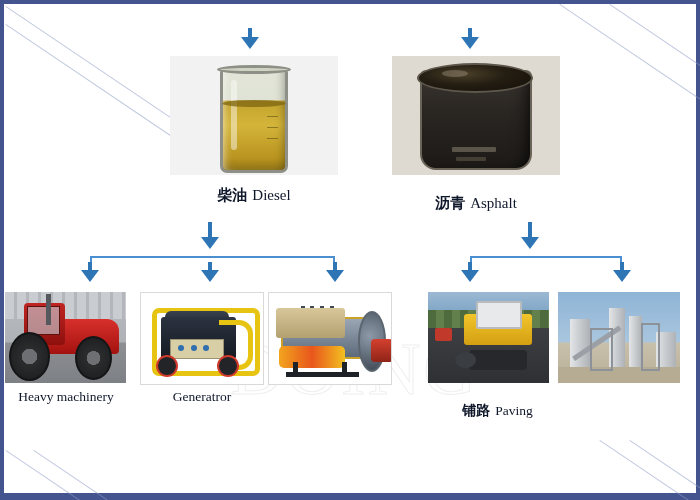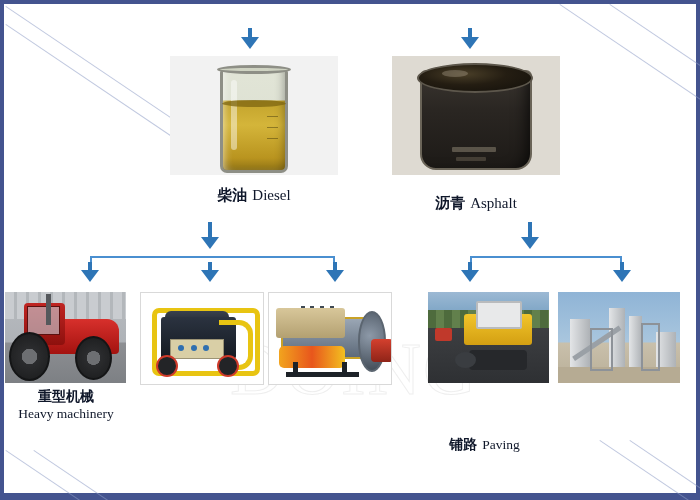--- a/index.html
+++ b/index.html
@@ -326,26 +326,26 @@
       <div class="rf-silo" style="left:42%;top:18%;width:13%;height:64%;"></div>
       <div class="rf-silo" style="left:58%;top:26%;width:11%;height:56%;"></div>
       <div class="rf-silo" style="left:80%;top:44%;width:17%;height:38%;"></div>
       <div class="rf-belt" style="left:14%;top:70%;width:46%;height:5px;transform:rotate(-34deg);"></div>
       <div class="rf-frame" style="left:26%;top:40%;width:16%;height:42%;"></div>
       <div class="rf-frame" style="left:68%;top:34%;width:12%;height:48%;"></div>
     </div>
   </div>
 
   <div class="cap bot-cap stack" style="left:0px;top:389px;width:132px;">
-    <span class="cn">重型机械</span>
     <span class="en">Heavy machinery</span>
   </div>
 
   <div class="cap bot-cap stack" style="left:146px;top:389px;width:112px;">
-  </div>
-
-
-  <div class="cap bot-cap inline" style="left:424px;top:403px;width:121px;margin-top:34px;">
+    <span class="en">Generatror</span>
+  </div>
+
+
+  <div class="cap bot-cap inline" style="left:437px;top:403px;width:121px;">
     <span class="cn">铺路</span><span class="en">Paving</span>
   </div>
 
 
 </div>
 
 </body></html>

